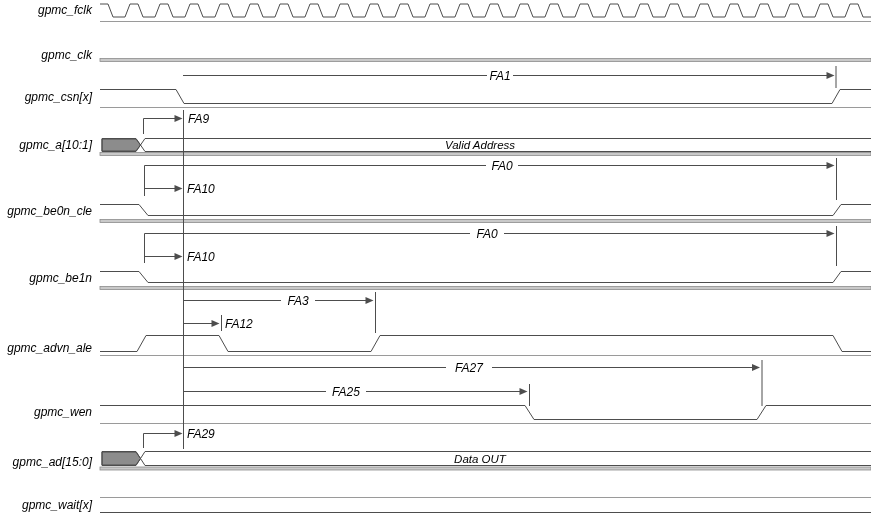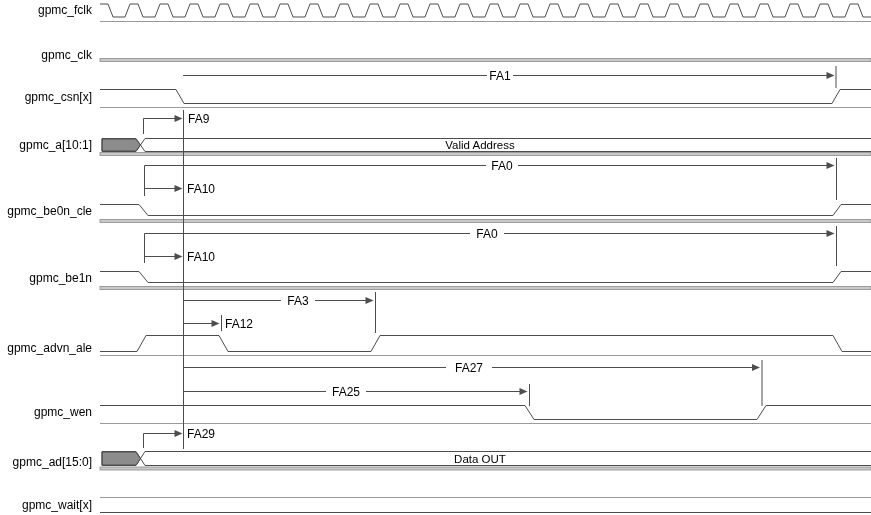--- a/index.html
+++ b/index.html
@@ -1,17 +1,17 @@
 <!DOCTYPE html>
 <html><head>
 <meta charset="utf-8">
 <style>
   html,body{margin:0;padding:0;background:#fff;}
   #stage{position:relative;width:871px;height:515px;background:#fff;overflow:hidden;
-         font-family:"Liberation Sans", sans-serif;}
+         font-family:"Liberation Sans", sans-serif;font-style:italic;}
   svg{display:block}
   .trace{fill:none;stroke:#4d4d4d;stroke-width:1;stroke-linejoin:round}
   .rail{fill:none;stroke:#9a9a9a;stroke-width:1}
   .band{fill:#c9c9c9;stroke:#8c8c8c;stroke-width:0.8}
   .hatch{fill:#8c8c8c;stroke:#4d4d4d;stroke-width:1}
   .dim{fill:none;stroke:#4d4d4d;stroke-width:1}
   .ah{fill:#4d4d4d;stroke:none}
   .lbl{font-family:"Liberation Sans", sans-serif;font-size:12px;fill:#000}
   .buslbl{font-family:"Liberation Sans", sans-serif;font-size:11.5px;fill:#000}
 </style>

